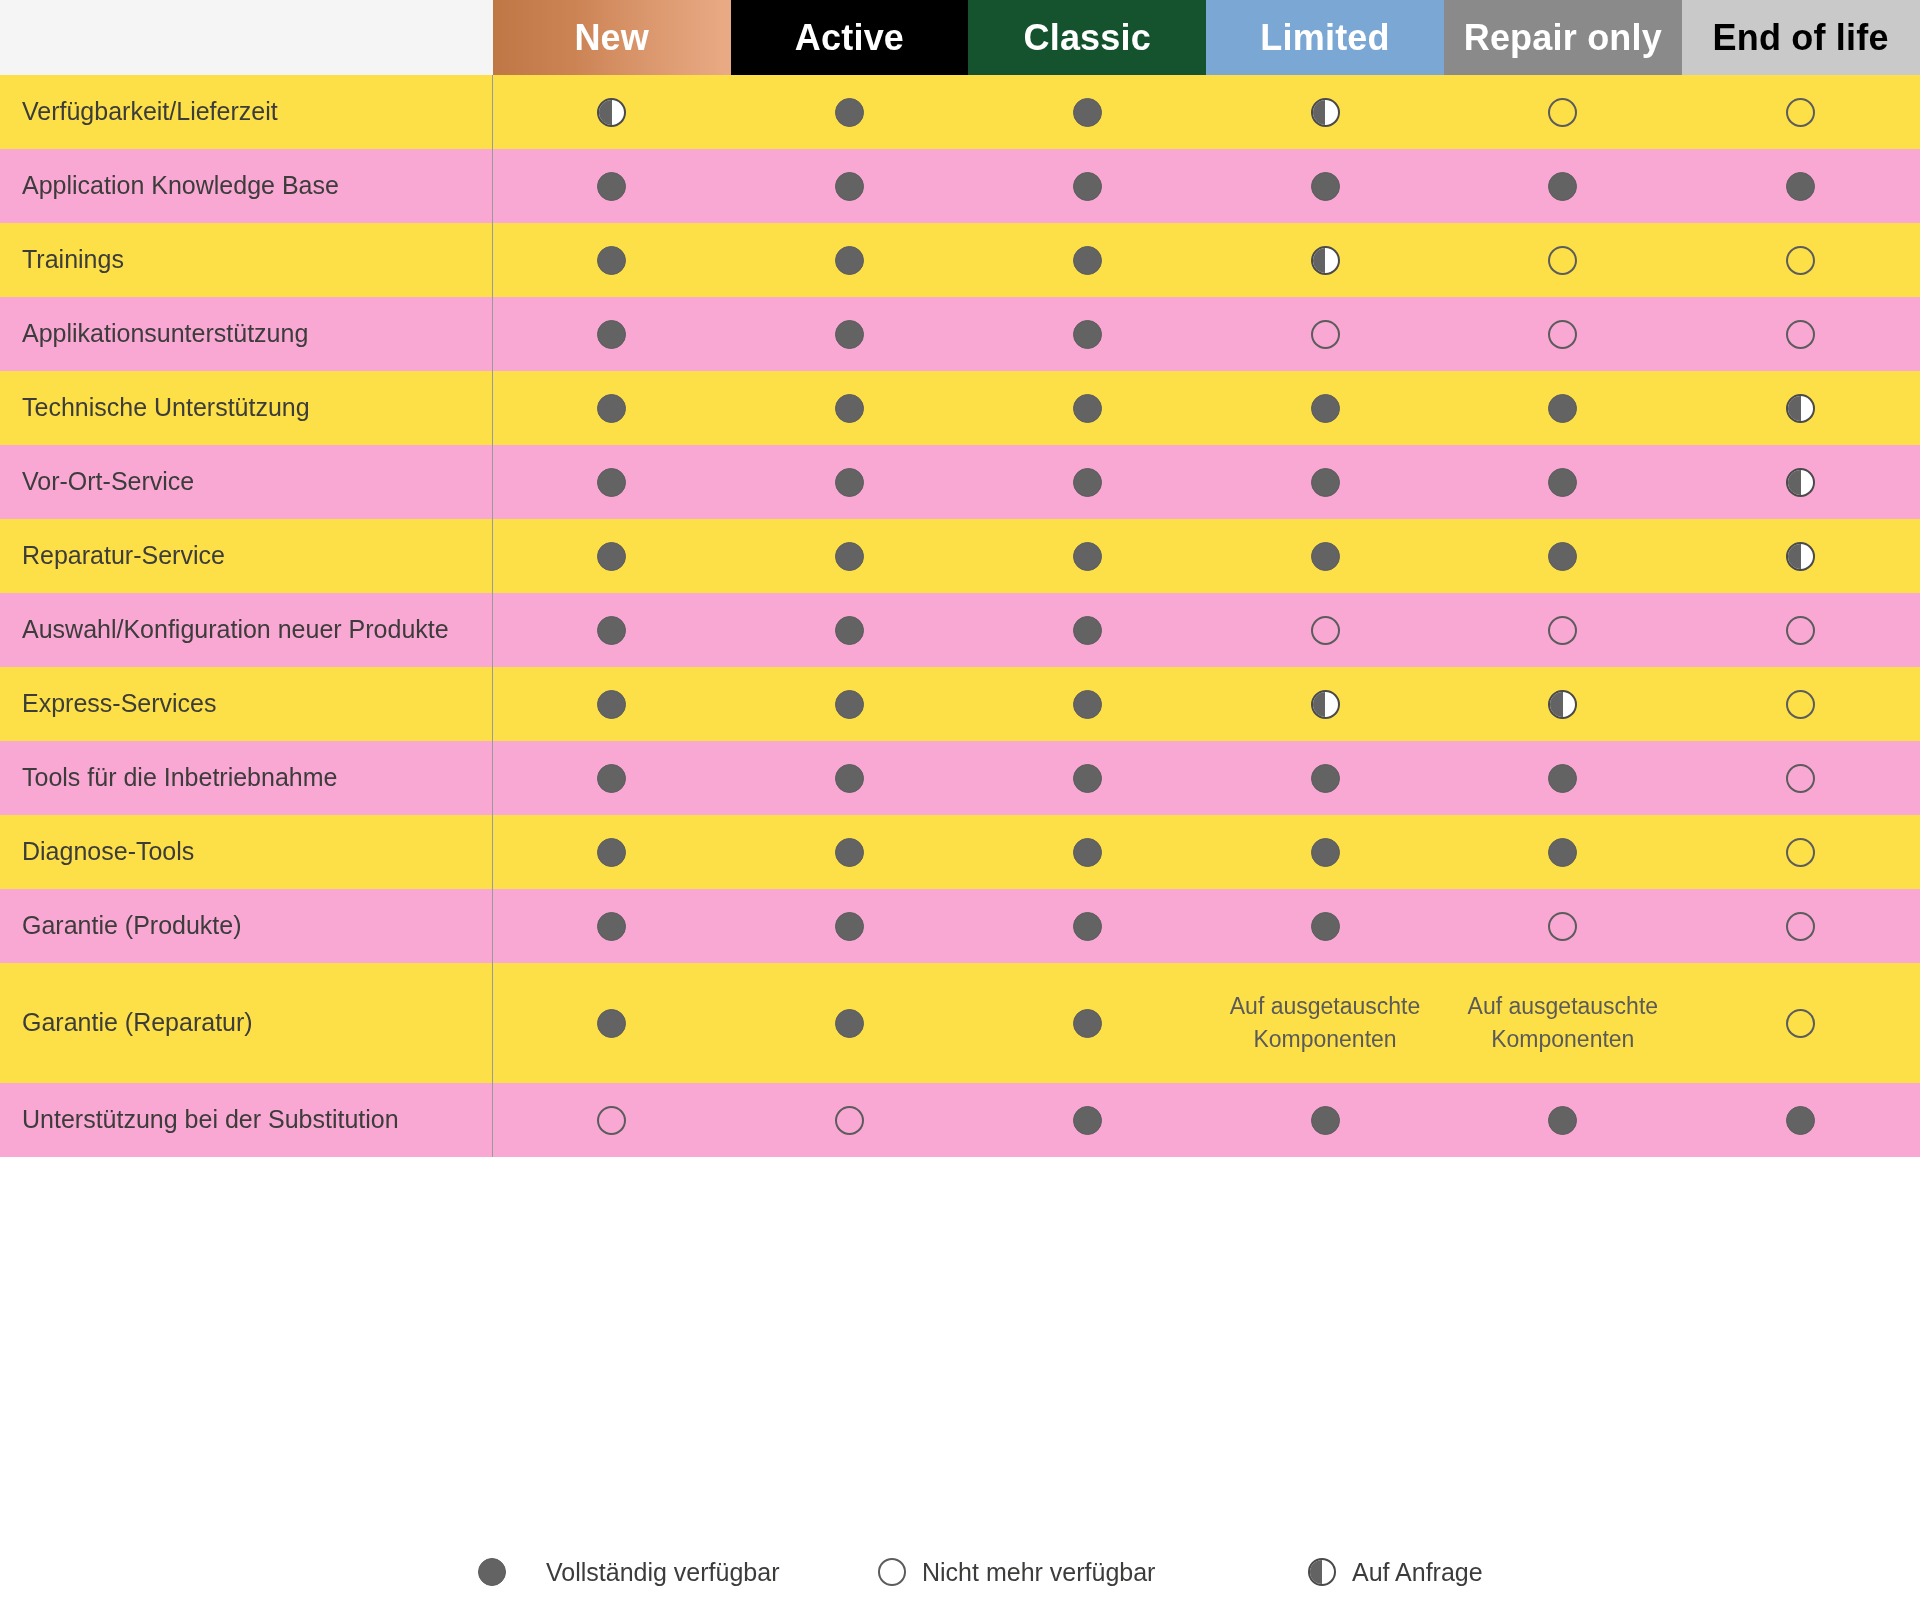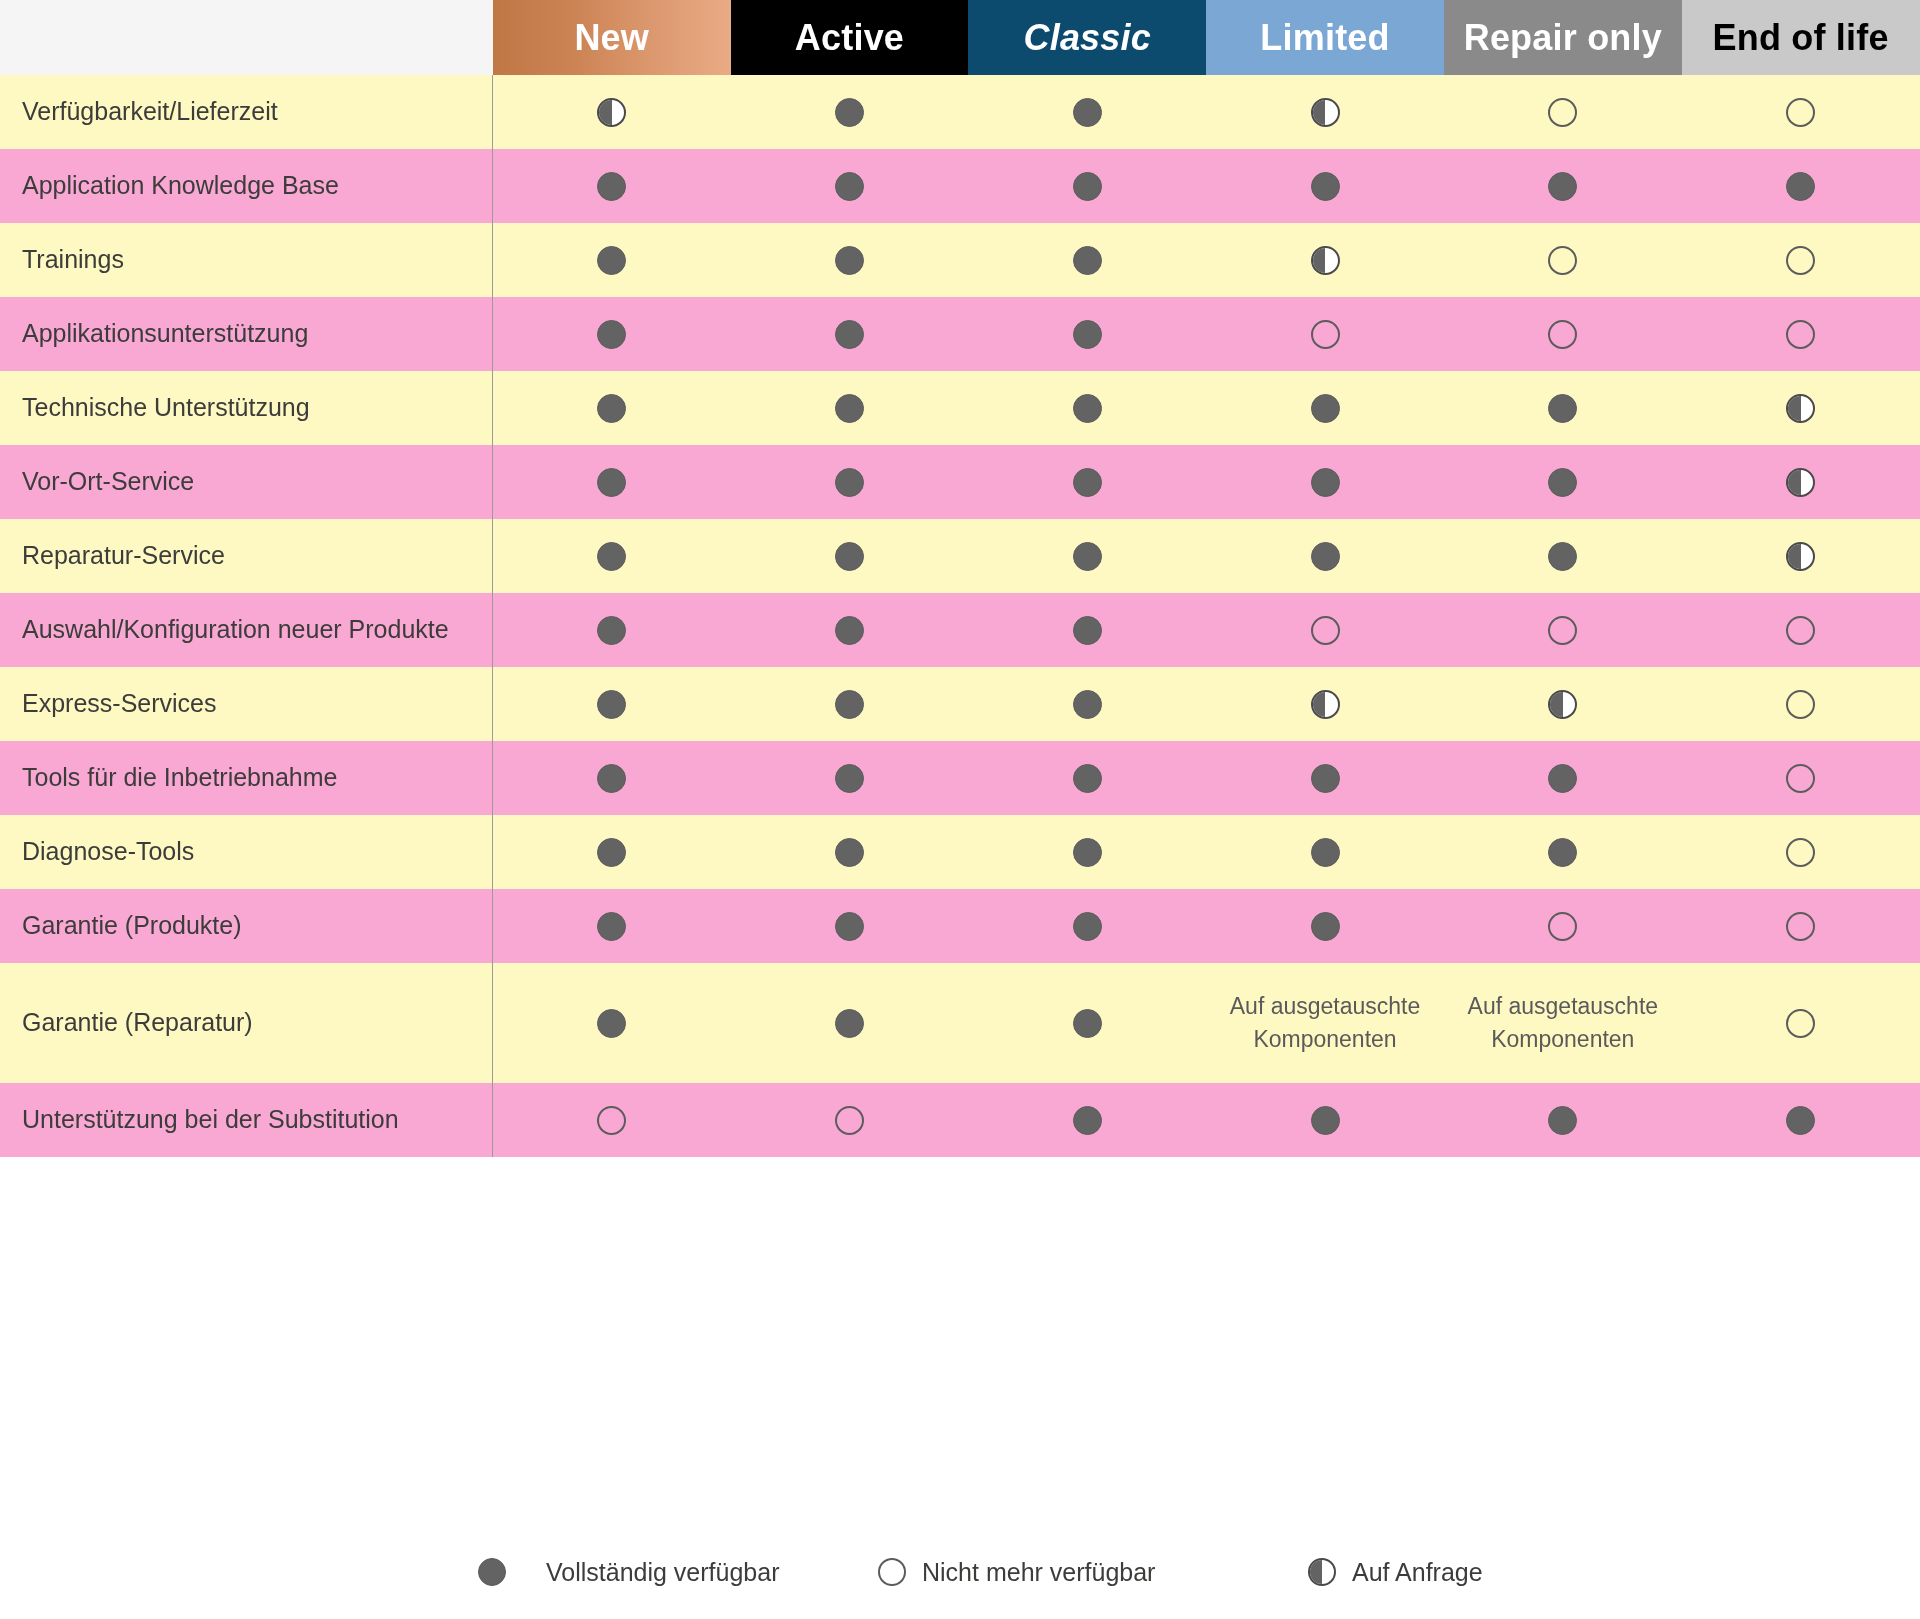--- a/index.html
+++ b/index.html
@@ -45,32 +45,32 @@
     color: #ffffff;
     border: 0;
   }
   th.corner {
     background: #f5f5f5;
   }
   th.h-new {
     background: linear-gradient(90deg, #c07746 0%, #cc8455 35%, #dd9a71 70%, #e9ab85 100%);
   }
   th.h-active     { background: #000000; }
-  th.h-classic    { background: #0c4a6e; font-style: italic; }
+  th.h-classic    { background: #14532d; }
   th.h-limited    { background: #7aa7d4; }
   th.h-repair     { background: #8a8a8a; }
   th.h-eol        { background: #c9c9c9; color: #000000; margin-left: 31px; }
 
   
   tbody td {
     padding: 0;
     border: 0;
     vertical-align: middle;
   }
-  tbody tr.odd  td { background: #fef9c3; }
+  tbody tr.odd  td { background: #fde047; }
   tbody tr.even td { background: #f9a8d4; }
 
   td.label {
     font-size: 25px;
     line-height: 1.34;
     color: #3c3c3b;
     padding: 18px 14px 18px 22px;
     box-sizing: border-box;
     border-right: 1px solid #9a9a9a;
     text-align: left;

